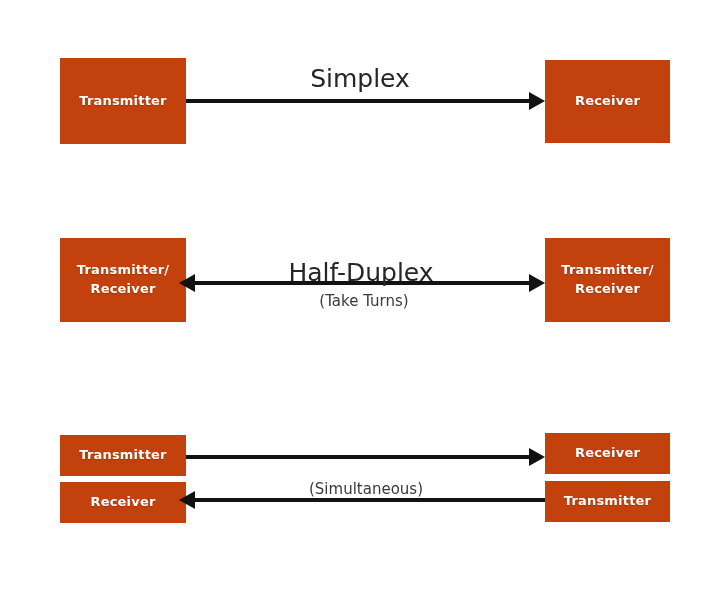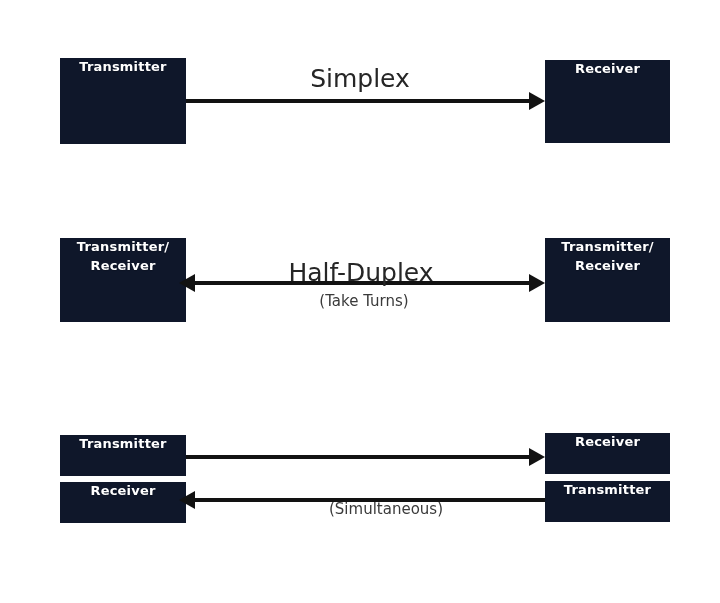--- a/index.html
+++ b/index.html
@@ -14,24 +14,25 @@
     position: relative;
     width: 720px;
     height: 603px;
     background: #ffffff;
     overflow: hidden;
   }
 
   
   .node {
     position: absolute;
-    background: #0f172a;
+    background: #c2410c;
     display: flex;
     flex-direction: column;
     align-items: center;
+    justify-content: center;
     color: #ffffff;
     font-weight: bold;
     font-size: 13px;
     letter-spacing: 0.2px;
     line-height: 1.45;
     text-align: center;
     text-shadow: 0 1px 1px rgba(0,0,0,0.18);
     box-sizing: border-box;
   }
   .node .line2 { display: block; }
@@ -136,15 +137,15 @@
 
   <div class="node" style="left:545px; top:433px; width:125px; height:41px;">
     <span>Receiver</span>
   </div>
 
   <div class="node" style="left:545px; top:481px; width:125px; height:41px;">
     <span>Transmitter</span>
   </div>
 
 
-  <div class="sub-label" style="left:366px; top:500px;margin-left:20px;">(Simultaneous)</div>
+  <div class="sub-label" style="left:366px; top:480px;">(Simultaneous)</div>
 
 </div>
 
 </body></html>

